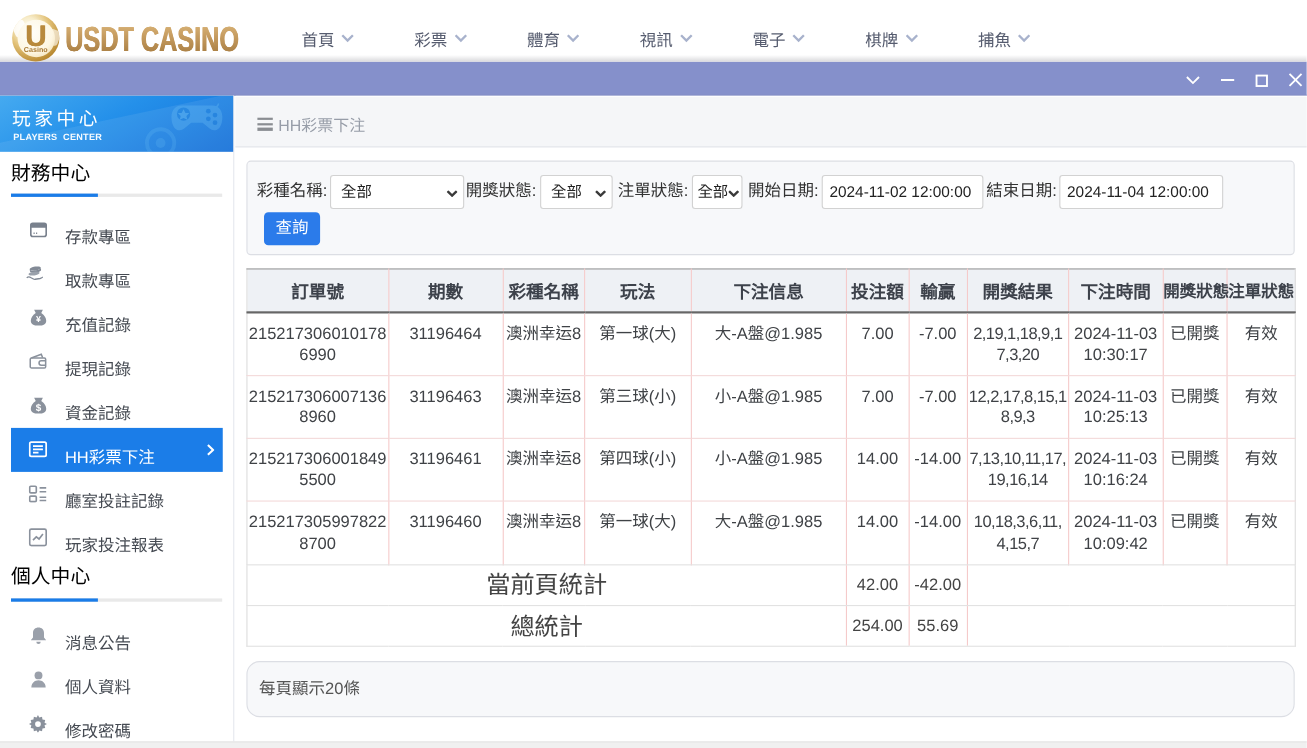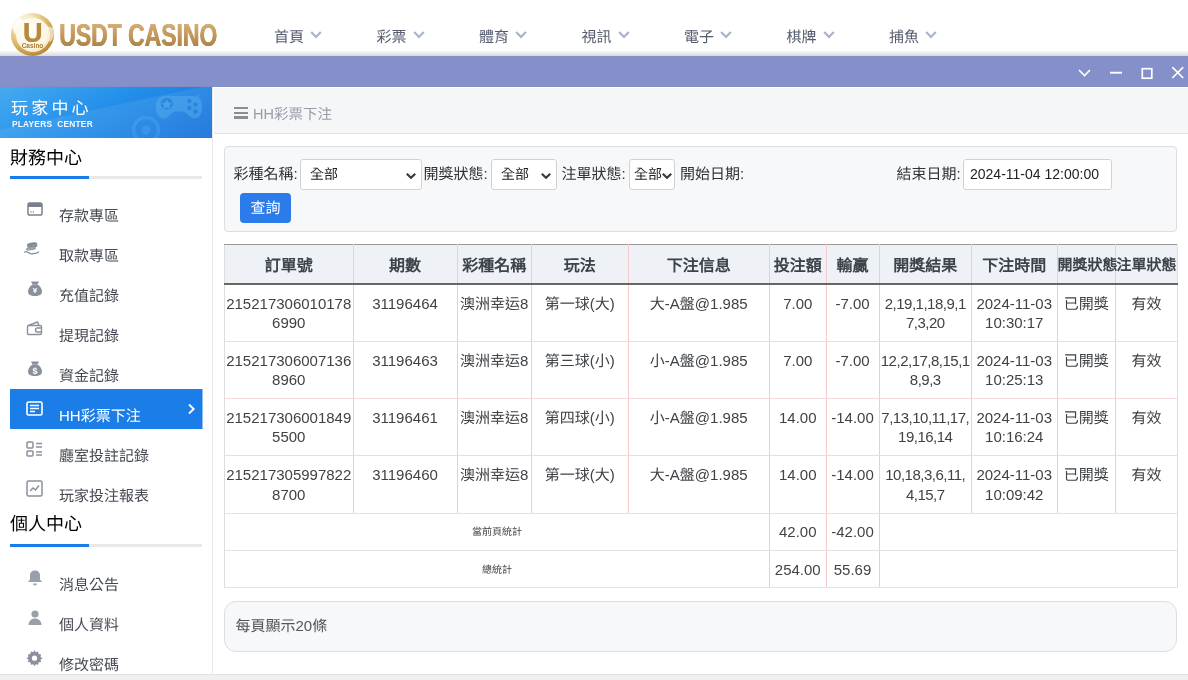--- a/index.html
+++ b/index.html
@@ -69,21 +69,21 @@
 
 table.grid { position:absolute; left:10px; top:156.5px; width:953px; border-collapse:collapse; table-layout:fixed; font-size:15px; color:#333; }
 table.grid th { white-space:nowrap; background:#eef1f5; font-size:16px; color:#3d424b; font-weight:bold; height:40px;
   border-top:1px solid #9a9a9a; border-bottom:2px solid #666; border-left:1px solid #f5caca; border-right:1px solid #f5caca; }
 table.grid td { text-align:center; border-left:1px solid #f5caca; border-right:1px solid #f5caca; border-bottom:1px solid #f3d9d9; line-height:19.5px; color:#3f4246; }
 table.grid tr.datarow { height:57.3px; }
 table.grid tr.datarow td { padding:8.8px 1px 0 1px; vertical-align:top; }
 table.grid th:first-child, table.grid td:first-child { border-left:1px solid #ddd; }
 table.grid th:last-child, table.grid td:last-child { border-right:1px solid #ddd; }
 table.grid tr.sum { height:37.4px; }
-table.grid tr.sum td { border-bottom:1px solid #e2e2e2; border-left:none; border-right:none; color:#444; font-size:10px; }
+table.grid tr.sum td { border-bottom:1px solid #e2e2e2; border-left:none; border-right:none; color:#444; font-size:22px; }
 table.grid tr.sum td.v { border-left:1px solid #f5caca; font-size:15px; }
 table.grid tr.sum td.last { border-right:1px solid #ddd; border-left:1px solid #f5caca; }
 table.grid tr.sum td.first { border-left:1px solid #ddd; }
 table.grid tr.r4 td { border-bottom:1px solid #e2e2e2; }
 table.grid td.kj { letter-spacing:-0.5px; }
 
 .pager { position:absolute; left:10px; top:514px; width:953px; height:51px; background:#f7f8fa; border:1px solid #dcdee4; border-radius:12px; font-size:15px; }
 .pager .left { position:absolute; left:10.5px; top:11.5px; color:#555; }
 .pager .right { position:absolute; right:8px; top:16.5px; height:26px; line-height:26px; color:#333; }
 .pager .right a { color:#3a72d8; text-decoration:none; margin-left:6px; }
@@ -317,20 +317,21 @@
           </svg></span>
       <span class="lb" style="left:198.5px;">開獎狀態:</span>
       <span class="sel" style="left:266px; width:66px;">全部<svg width="10" height="6" viewBox="0 0 10 6">
             <polyline points="0.8,0.8 5,4.8 9.2,0.8" fill="none" stroke="#3a3a3a" stroke-width="2.2"></polyline>
           </svg></span>
       <span class="lb" style="left:336.5px;">注單狀態:</span>
       <span class="sel" style="left:404px; width:46px; padding-left:4px;">全部<svg style="right:2px;" width="10" height="6" viewBox="0 0 10 6">
             <polyline points="0.8,0.8 5,4.8 9.2,0.8" fill="none" stroke="#3a3a3a" stroke-width="2.2"></polyline>
           </svg></span>
       <span class="lb" style="left:455px;">開始日期:</span>
+      <span class="inp" style="left:522px; width:147px;">2024-11-02 12:00:00</span>
       <span class="lb" style="left:671.5px;text-align:center;">結束日期:</span>
       <span class="inp" style="left:738px; width:149px;">2024-11-04 12:00:00</span>
     </div>
     <div class="btn">查詢</div>
   </div>
 
   <table class="grid">
     <colgroup>
       <col style="width:128.5px">
         <col style="width:104px">

